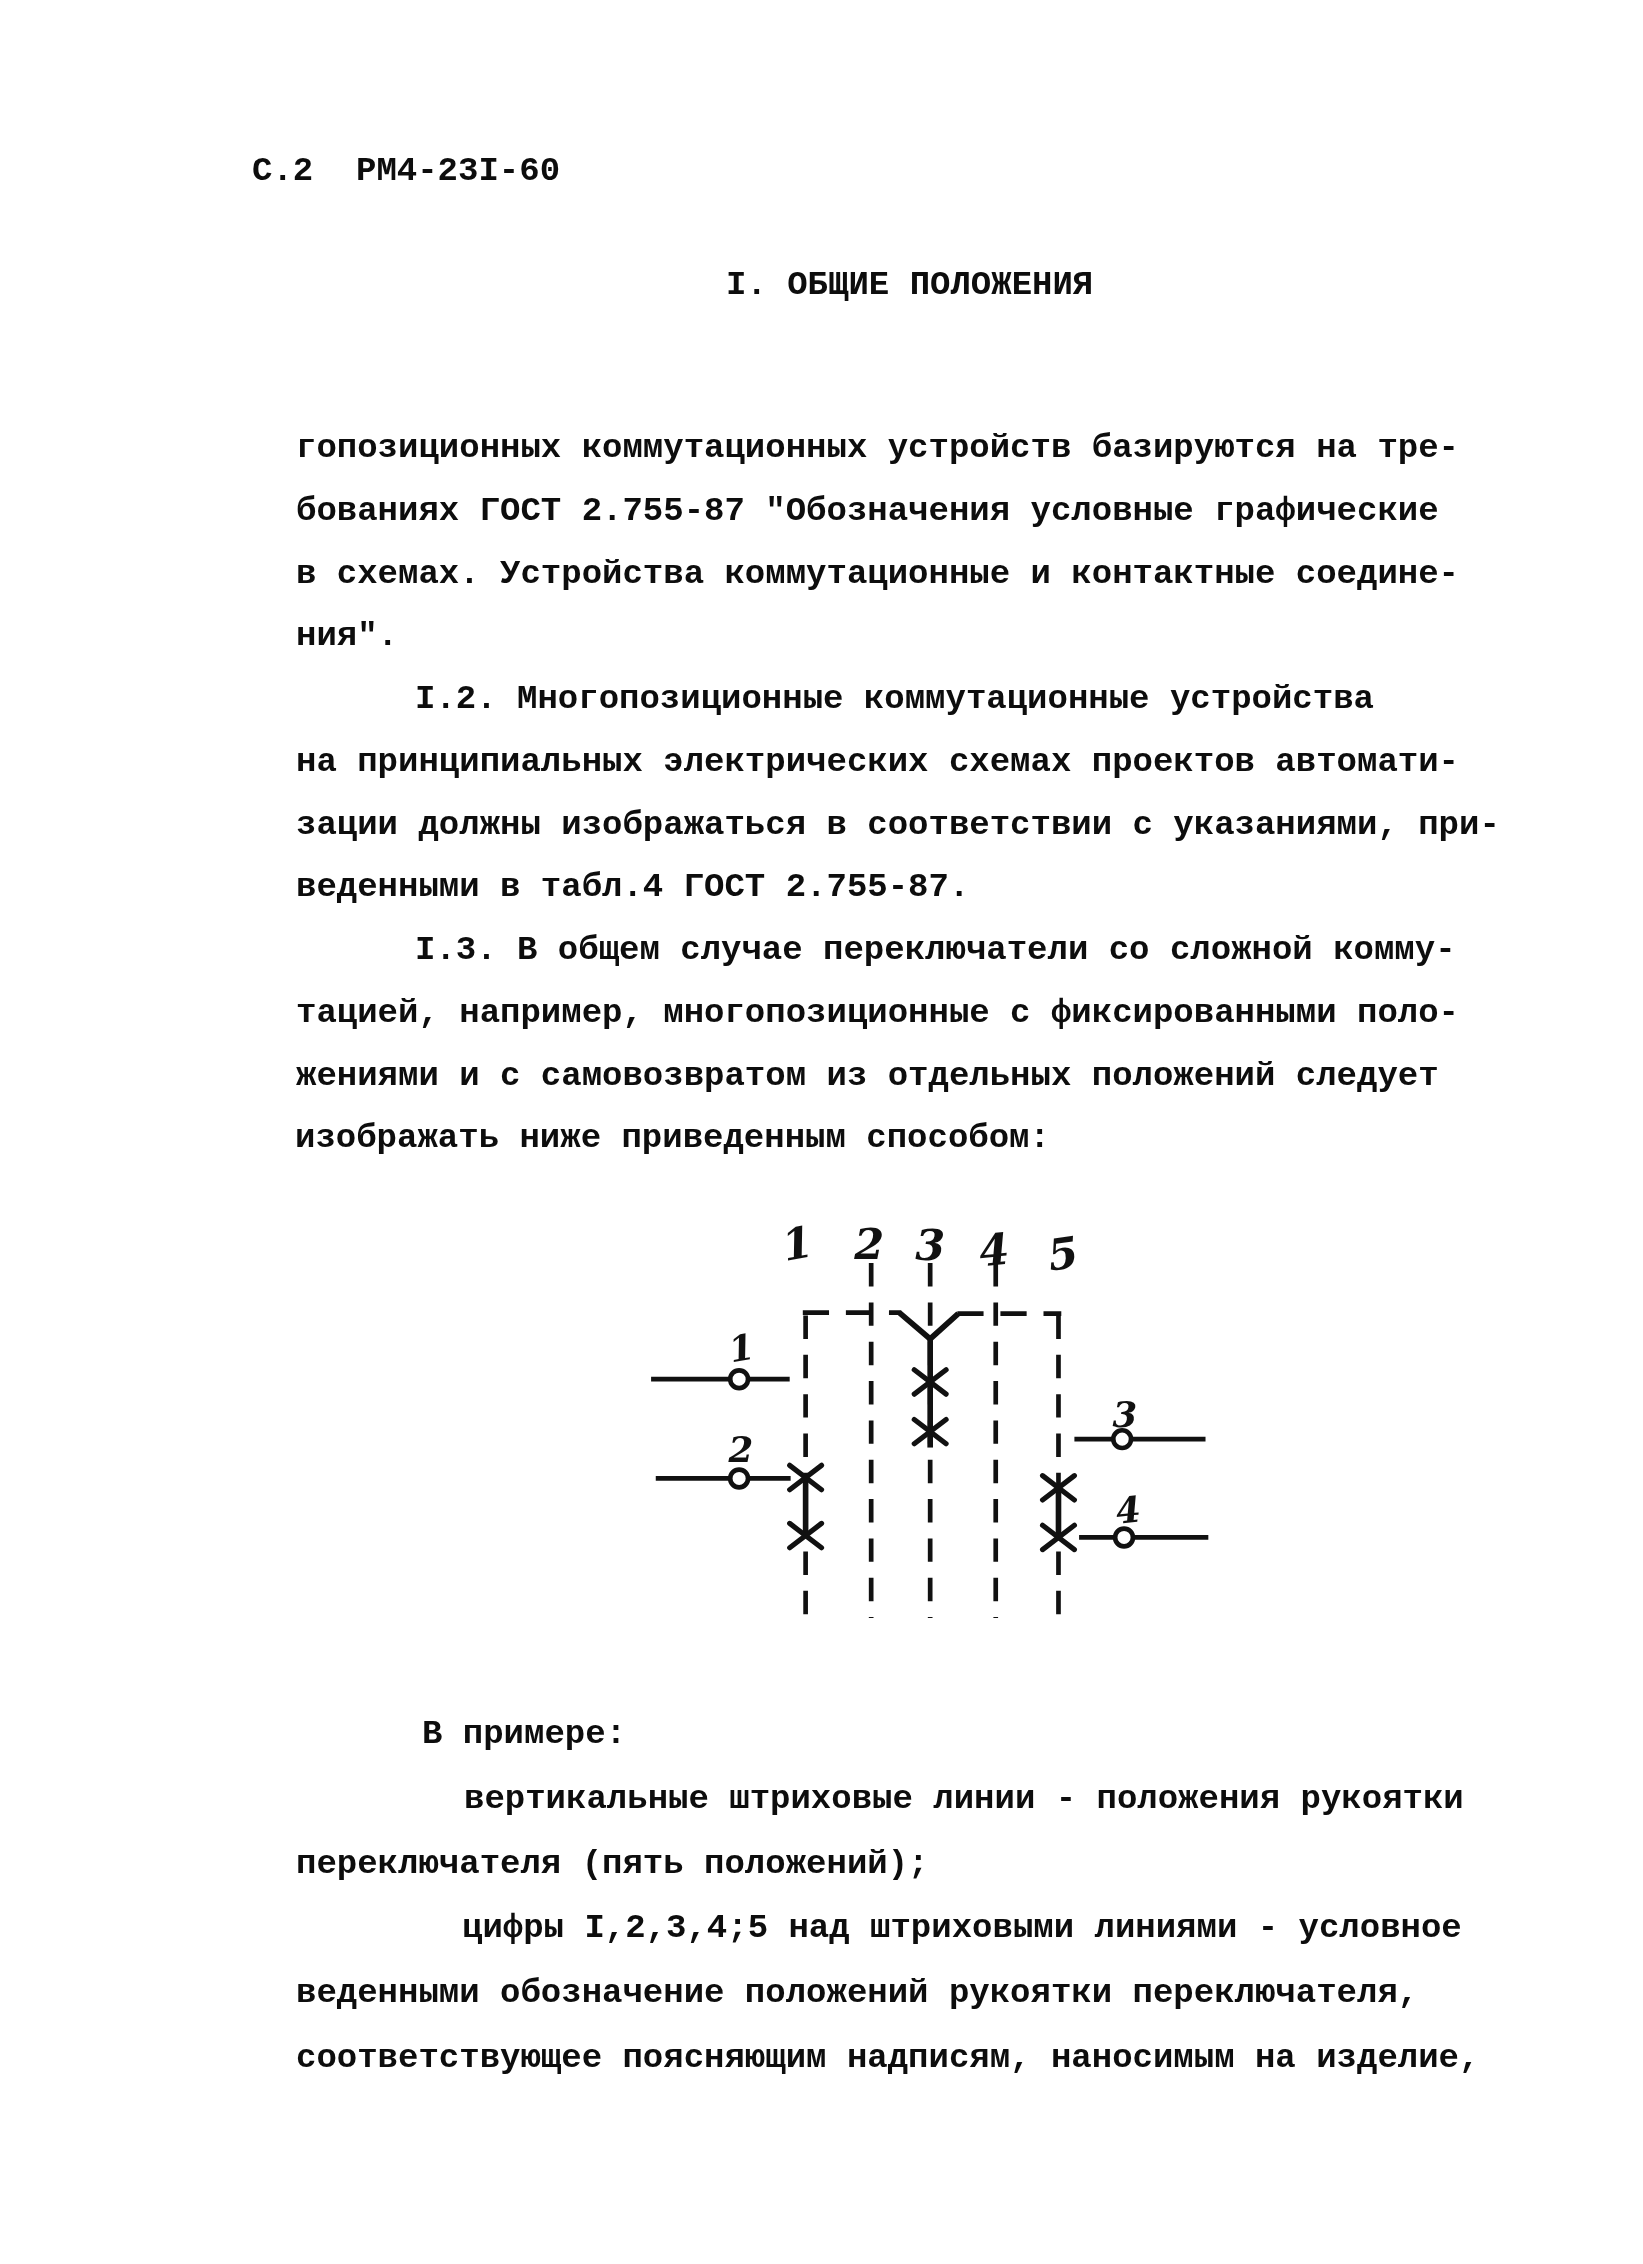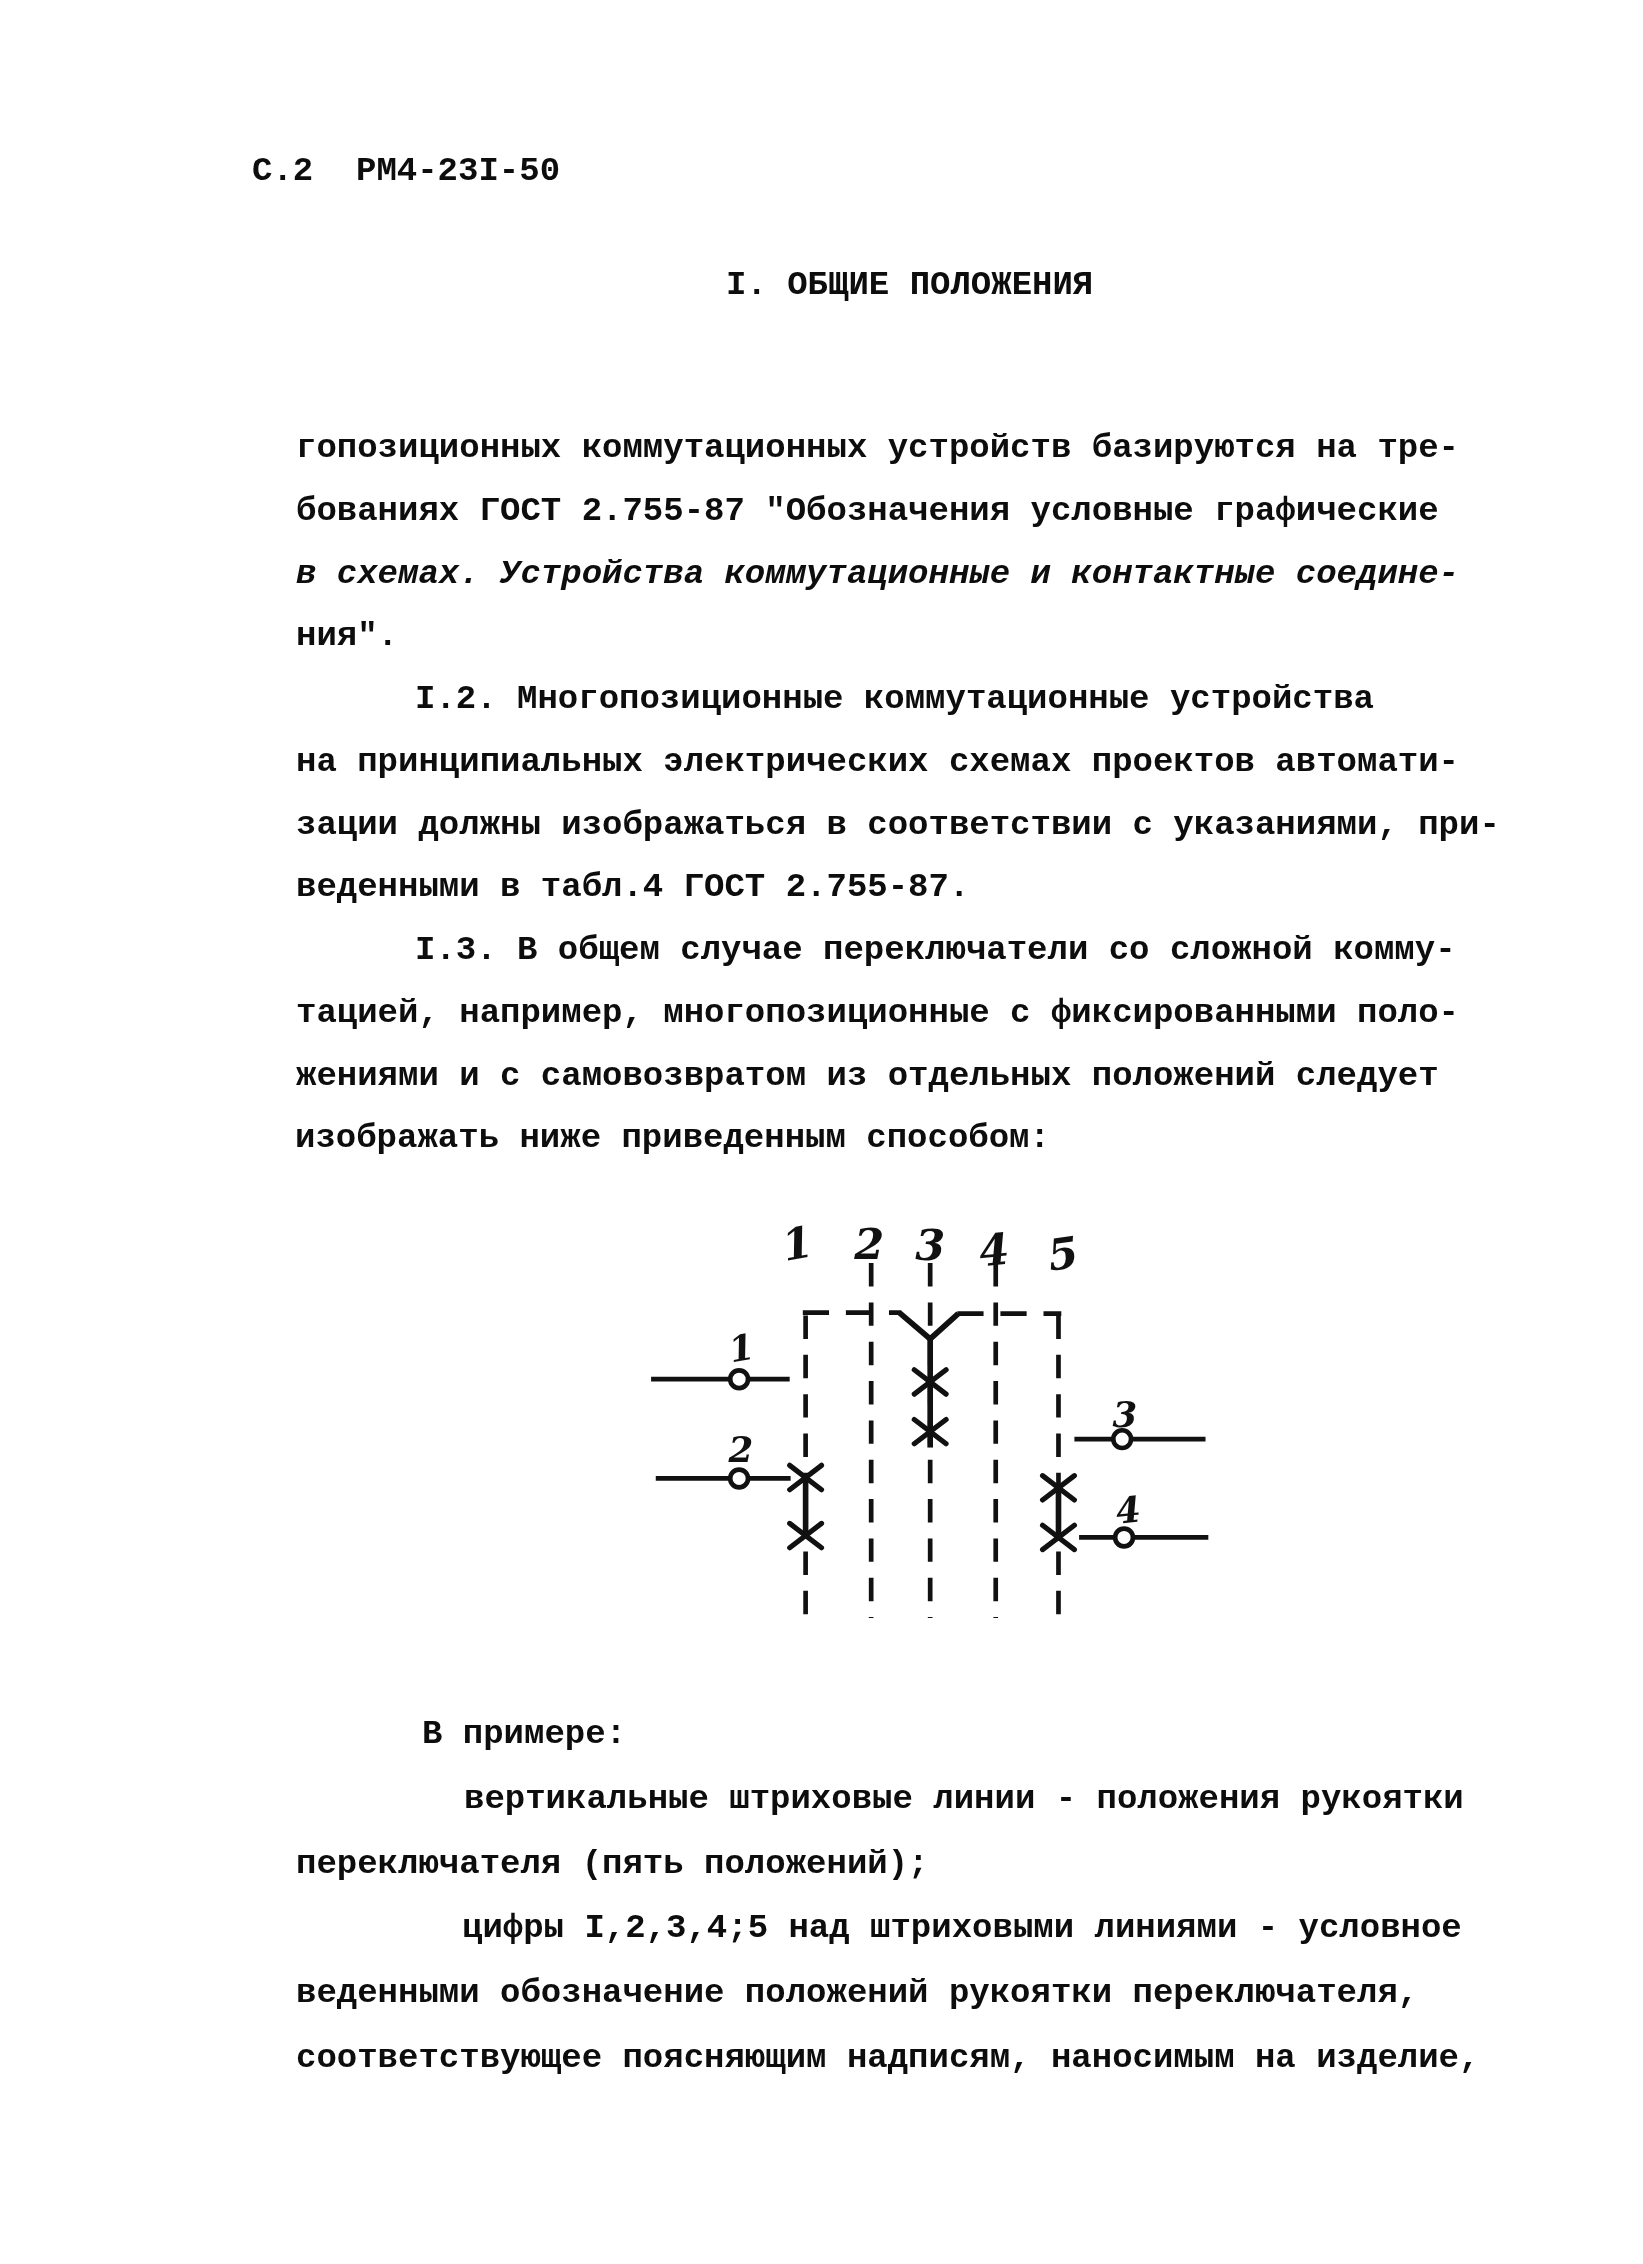--- a/index.html
+++ b/index.html
@@ -29,27 +29,27 @@
   svg line, svg polyline, svg circle{
     stroke:#111111;
   }
 </style>
 </head>
 <body>
 
 <div class="page">
 
   <div class="tline" style="left:252px;top:154px;">С.2</div>
-  <div class="tline" style="left:356px;top:154px;">РМ4-23I-50</div>
+  <div class="tline" style="left:356px;top:154px;">РМ4-23I-60</div>
 
   <div class="tline" style="left:726px;top:268px;">I. ОБЩИЕ ПОЛОЖЕНИЯ</div>
 
   <div class="tline" style="left:296px;top:431px;">гопозиционных коммутационных устройств базируются на тре-</div>
   <div class="tline" style="left:296px;top:494px;">бованиях ГОСТ 2.755-87 "Обозначения условные графические</div>
-  <div class="tline" style="left:296px;top:557px;font-style:italic;">в схемах. Устройства коммутационные и контактные соедине-</div>
+  <div class="tline" style="left:296px;top:557px;">в схемах. Устройства коммутационные и контактные соедине-</div>
   <div class="tline" style="left:296px;top:619px;">ния".</div>
 
   <div class="tline" style="left:415px;top:682px;">I.2. Многопозиционные коммутационные устройства</div>
   <div class="tline" style="left:296px;top:745px;">на принципиальных электрических схемах проектов автомати-</div>
   <div class="tline" style="left:296px;top:808px;text-align:right;">зации должны изображаться в соответствии с указаниями, при-</div>
   <div class="tline" style="left:296px;top:870px;">веденными в табл.4 ГОСТ 2.755-87.</div>
 
   <div class="tline" style="left:415px;top:933px;">I.3. В общем случае переключатели со сложной комму-</div>
   <div class="tline" style="left:296px;top:996px;">тацией, например, многопозиционные с фиксированными поло-</div>
   <div class="tline" style="left:296px;top:1059px;">жениями и с самовозвратом из отдельных положений следует</div>

